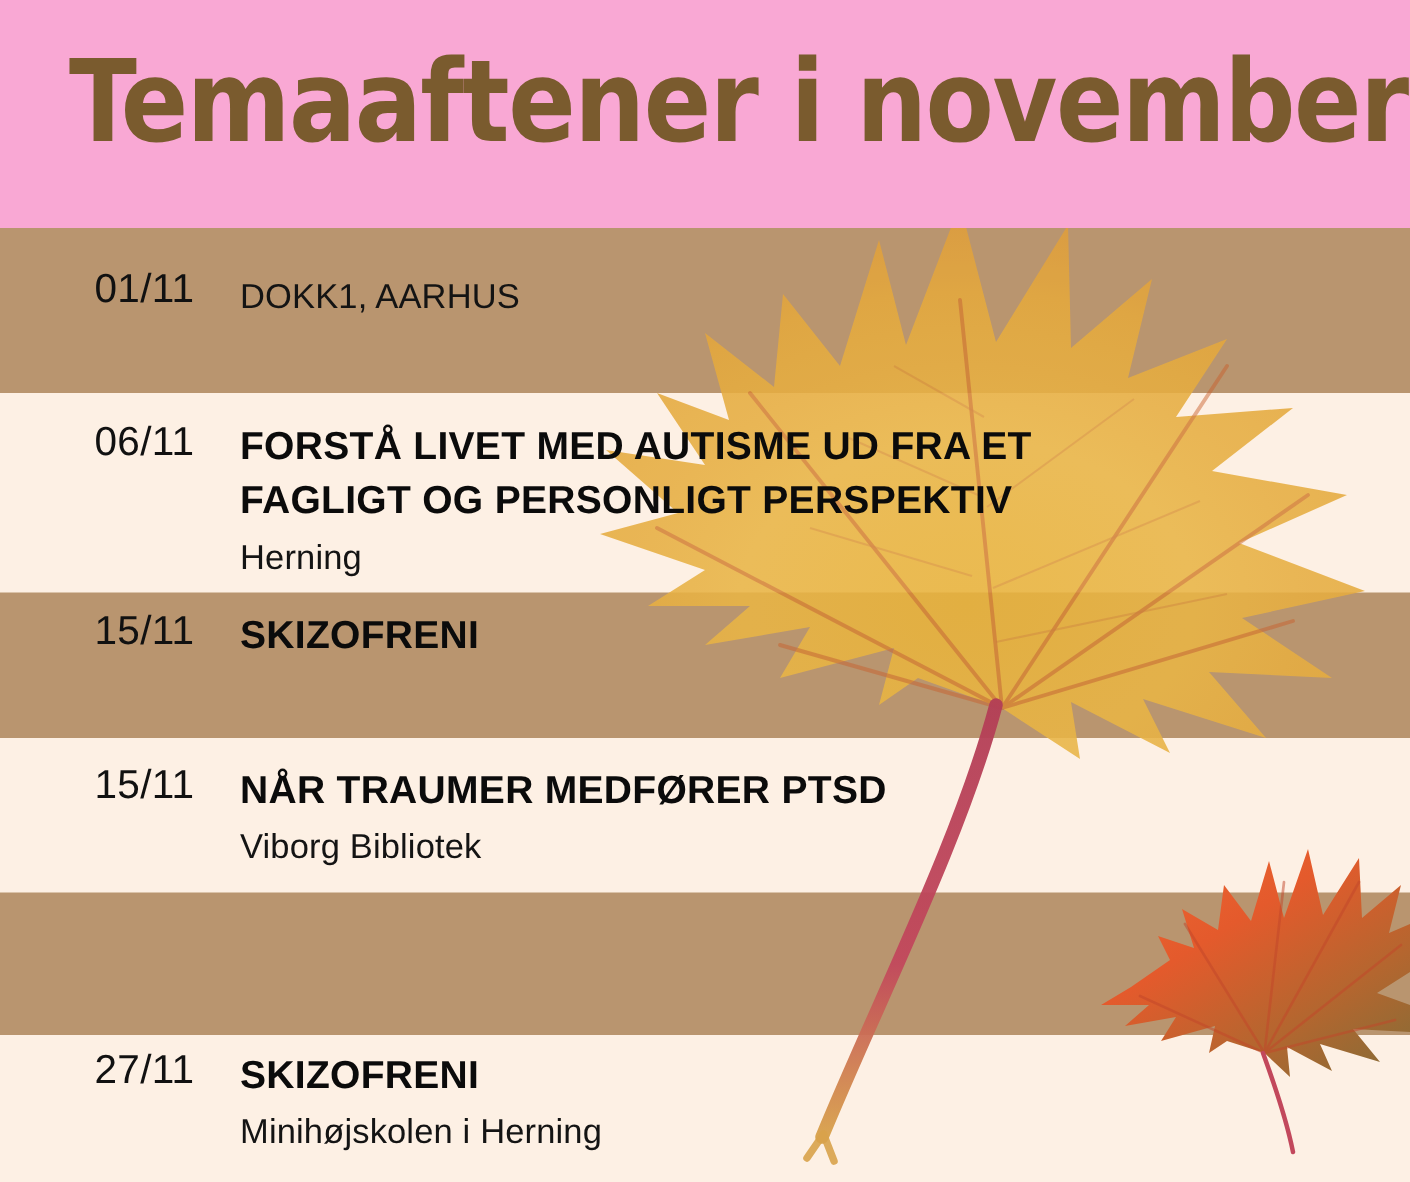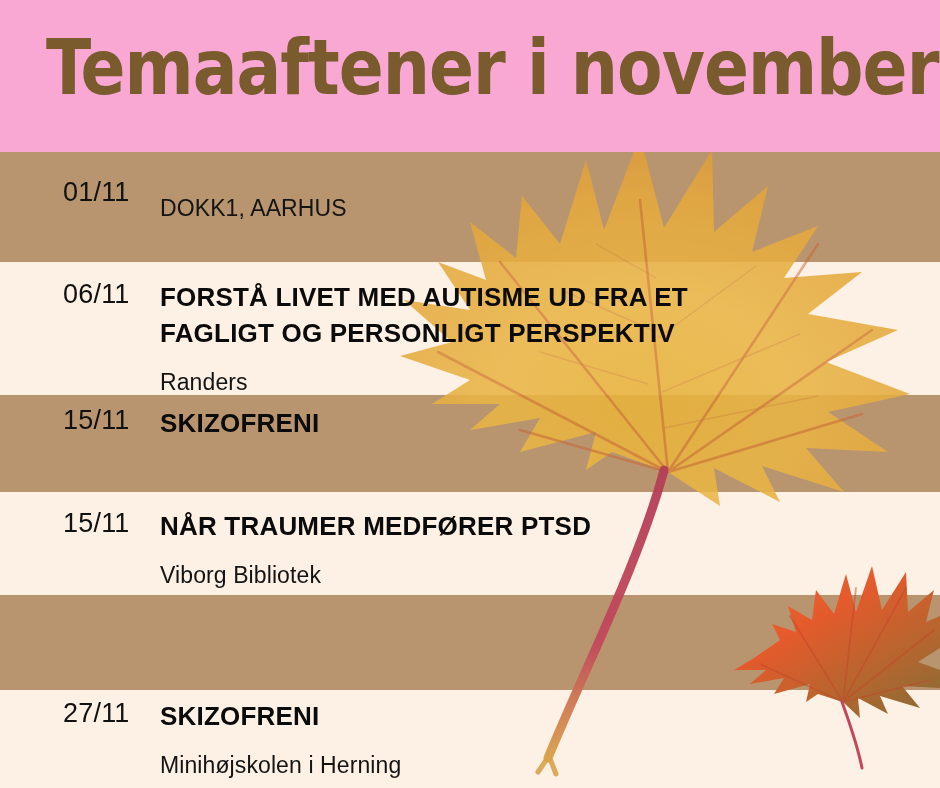--- a/index.html
+++ b/index.html
@@ -79,21 +79,21 @@
     letter-spacing:0.2px;
     line-height:36px;
     text-transform:uppercase;
     white-space:pre-line;
   }
   .row-venue{
     font-size:23px;
     font-weight:400;
     color:#141414;
     line-height:32px;
-    margin-top:15px;
+    margin-top:4px;
     letter-spacing:0.1px;
   }
 </style>
 </head>
 <body>
 
 <div id="poster">
 
   <div class="bands">
     <div class="band tan" style="top:152px;height:110px;"></div>
@@ -193,21 +193,21 @@
       <div class="row-body">
         <div class="row-venue">DOKK1, AARHUS</div>
       </div>
     </div>
 
     <div class="row" style="top:279px;justify-content:flex-end;">
       <div class="row-date">06/11</div>
       <div class="row-body">
         <div class="row-title">FORSTÅ LIVET MED AUTISME UD FRA ET
 FAGLIGT OG PERSONLIGT PERSPEKTIV</div>
-        <div class="row-venue">Randers</div>
+        <div class="row-venue">Herning</div>
       </div>
     </div>
 
     <div class="row" style="top:405px;">
       <div class="row-date">15/11</div>
       <div class="row-body">
         <div class="row-title">SKIZOFRENI</div>
       </div>
     </div>
 

